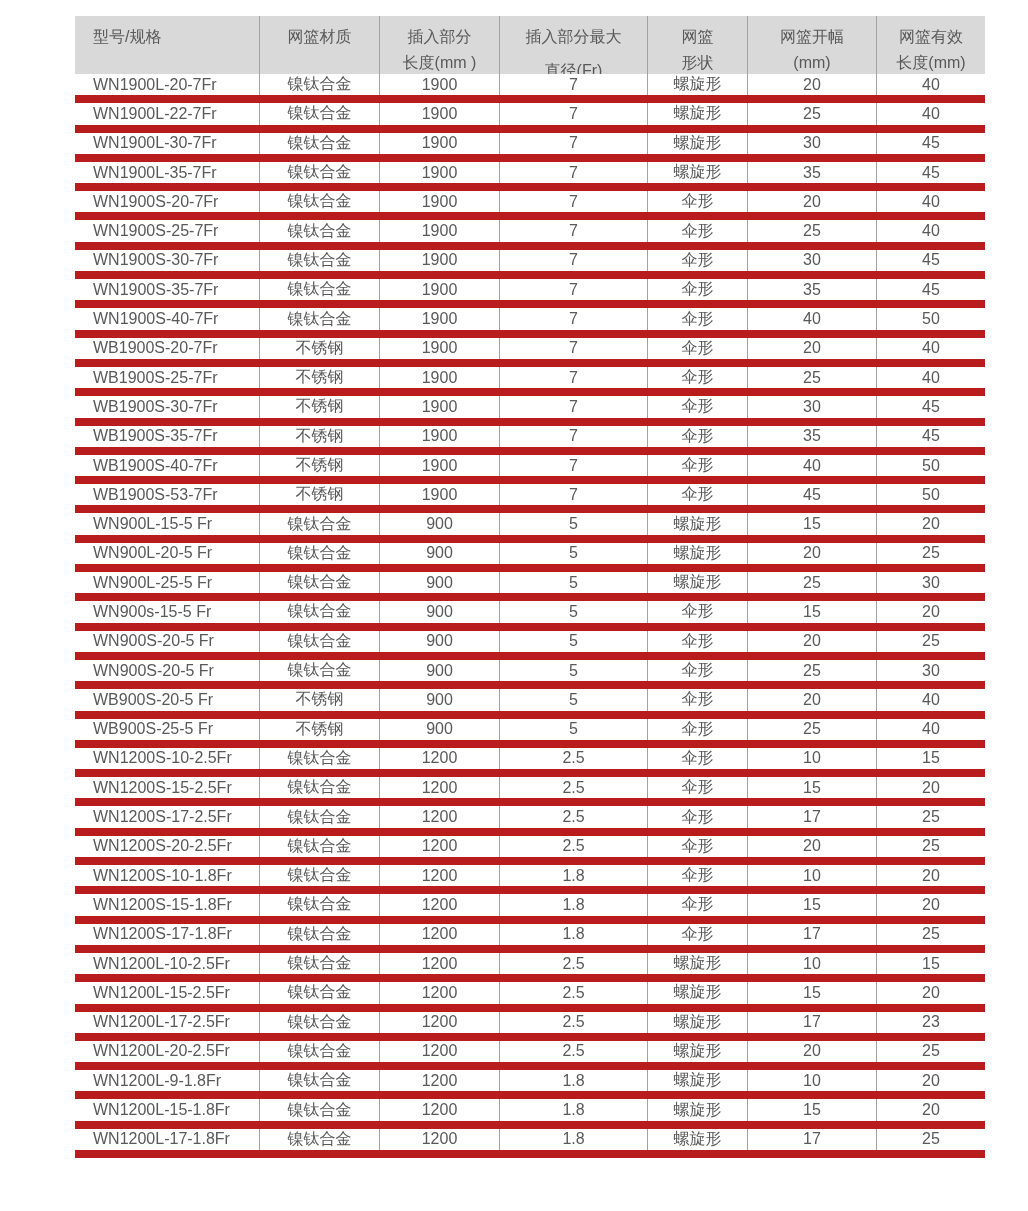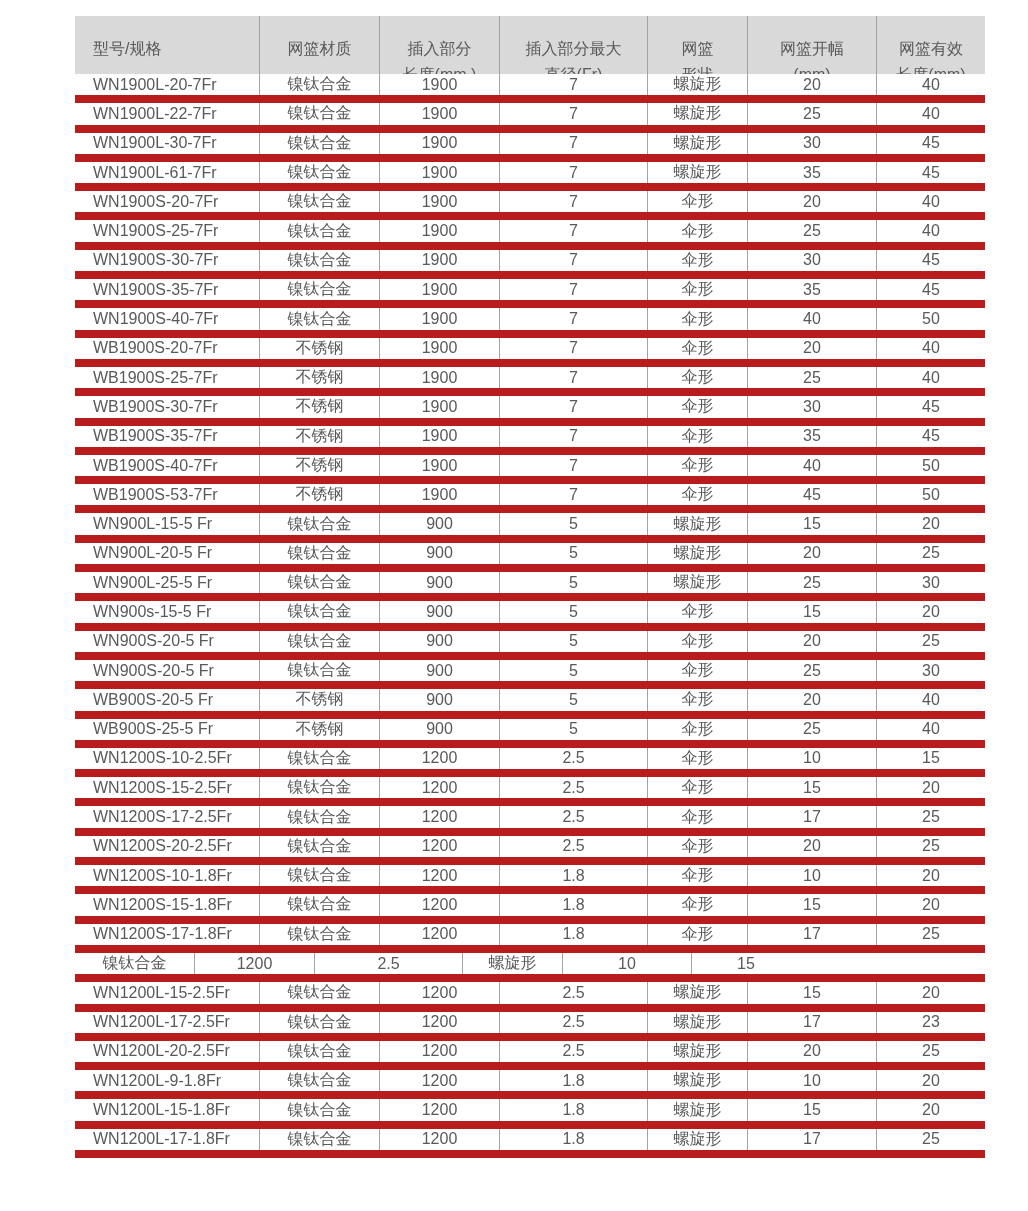--- a/index.html
+++ b/index.html
@@ -36,34 +36,34 @@
     font-size: 16px;
     color: #595959;
     white-space: pre;
     overflow: hidden;
   }
   .cell:last-child { border-right: none; }
   
   .c0 { width: 185px; justify-content: flex-start; padding-left: 18px; }
   .c1 { width: 120px; }
   .c2 { width: 120px; }
-  .c3 { width: 148px; }
+  .c3 { width: 148px; gap: 8px; }
   .c4 { width: 100px; text-align: center; }
   .c5 { width: 129px; }
   .c6 { width: 108px; }
   
   .header-row {
     background: #d9d9d9;
     height: 58px;
   }
   .hcell {
     flex-direction: column;
     justify-content: flex-start;
     align-items: center;
-    padding-top: 20px;
+    padding-top: 8px;
     line-height: 26px;
     font-size: 16px;
   }
   .hcell.c0 {
     align-items: flex-start;
   }
   
   .data-row {
     height: 29.3px;
     border-bottom: 8px solid #b91c1c;
@@ -105,21 +105,21 @@
         <div class="row data-row">
           <div class="cell c0">WN1900L-30-7Fr</div>
           <div class="cell c1">镍钛合金</div>
           <div class="cell c2">1900</div>
           <div class="cell c3">7</div>
           <div class="cell c4">螺旋形</div>
           <div class="cell c5">30</div>
           <div class="cell c6">45</div>
         </div>
         <div class="row data-row">
-          <div class="cell c0">WN1900L-61-7Fr</div>
+          <div class="cell c0">WN1900L-35-7Fr</div>
           <div class="cell c1">镍钛合金</div>
           <div class="cell c2">1900</div>
           <div class="cell c3">7</div>
           <div class="cell c4">螺旋形</div>
           <div class="cell c5">35</div>
           <div class="cell c6">45</div>
         </div>
         <div class="row data-row">
           <div class="cell c0">WN1900S-20-7Fr</div>
           <div class="cell c1">镍钛合金</div>
@@ -348,20 +348,21 @@
         <div class="row data-row">
           <div class="cell c0">WN1200S-17-1.8Fr</div>
           <div class="cell c1">镍钛合金</div>
           <div class="cell c2">1200</div>
           <div class="cell c3">1.8</div>
           <div class="cell c4">伞形</div>
           <div class="cell c5">17</div>
           <div class="cell c6">25</div>
         </div>
         <div class="row data-row">
+          <div class="cell c0">WN1200L-10-2.5Fr</div>
           <div class="cell c1">镍钛合金</div>
           <div class="cell c2">1200</div>
           <div class="cell c3">2.5</div>
           <div class="cell c4">螺旋形</div>
           <div class="cell c5">10</div>
           <div class="cell c6">15</div>
         </div>
         <div class="row data-row">
           <div class="cell c0">WN1200L-15-2.5Fr</div>
           <div class="cell c1">镍钛合金</div>

